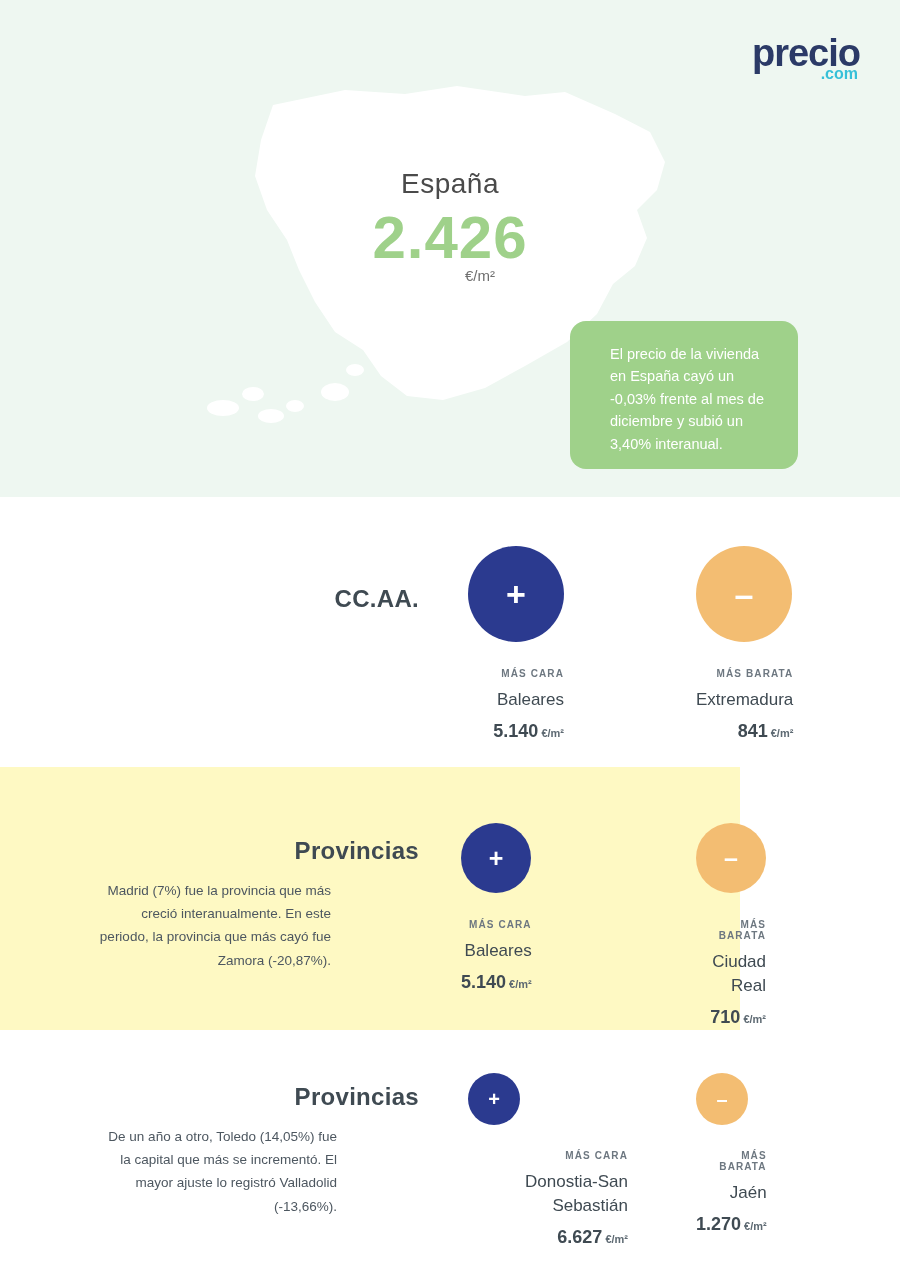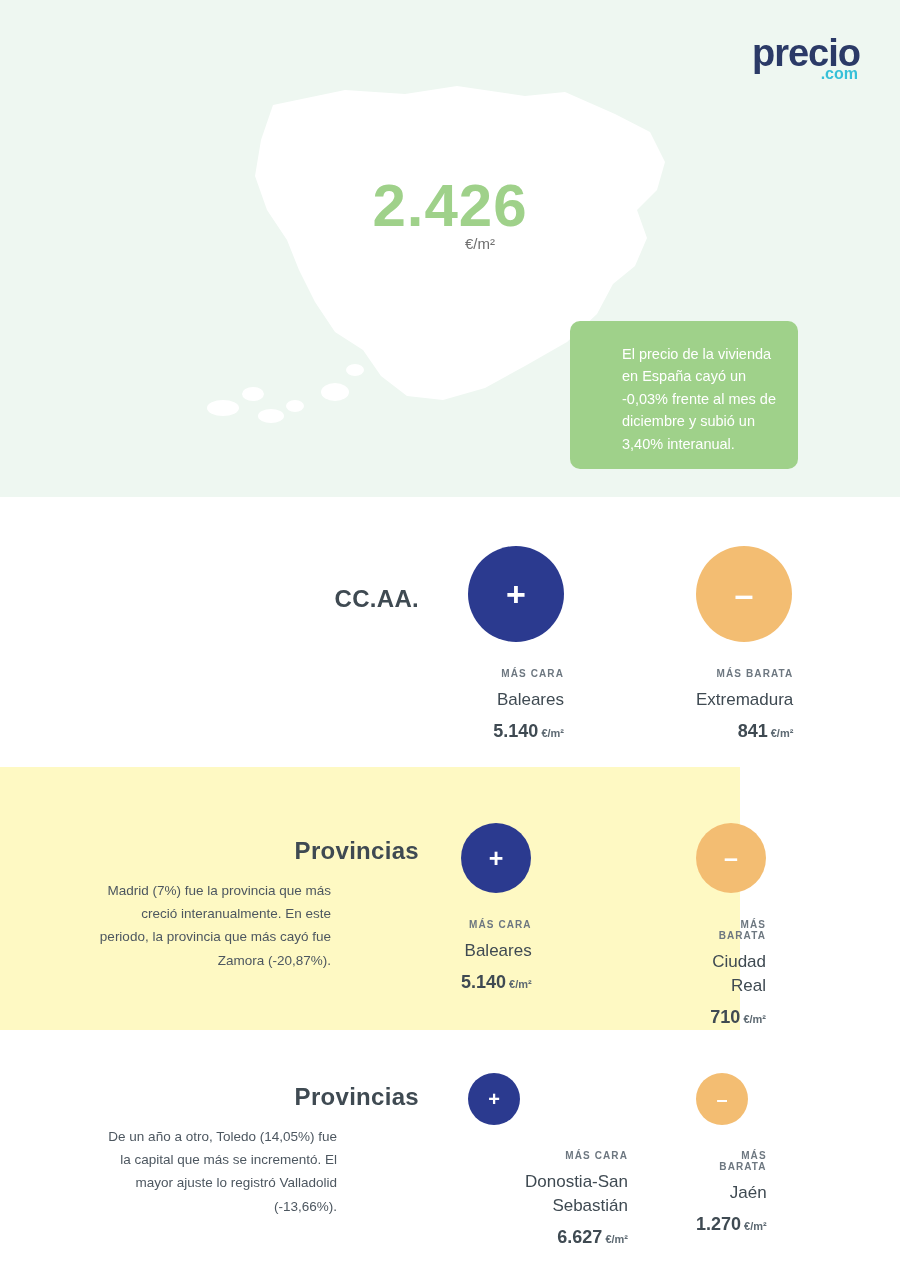--- a/index.html
+++ b/index.html
@@ -84,22 +84,22 @@
     padding-left: 60px;
   }
 
   .callout {
     position: absolute;
     left: 570px;
     top: 321px;
     width: 228px;
     height: 148px;
     background: #9fd18a;
-    border-radius: 10px;
-    padding: 22px 22px 0 52px;
+    border-radius: 16px;
+    padding: 22px 22px 0 40px;
   }
   .callout p {
     color: #ffffff;
     font-size: 14.5px;
     line-height: 1.55;
   }
 
   
   .section {
     position: relative;
@@ -196,20 +196,21 @@
         <ellipse fill="#ffffff" cx="28" cy="338" rx="16" ry="8"></ellipse>
         <ellipse fill="#ffffff" cx="58" cy="324" rx="11" ry="7"></ellipse>
         <ellipse fill="#ffffff" cx="76" cy="346" rx="13" ry="7"></ellipse>
         <ellipse fill="#ffffff" cx="100" cy="336" rx="9" ry="6"></ellipse>
         <ellipse fill="#ffffff" cx="140" cy="322" rx="14" ry="9"></ellipse>
         <ellipse fill="#ffffff" cx="160" cy="300" rx="9" ry="6"></ellipse>
       </svg>
     </div>
 
     <div class="hero-center">
+      <div class="country">España</div>
       <div class="bignum">2.426</div>
       <div class="unit">€/m²</div>
     </div>
 
     <div class="callout">
       <p>El precio de la vivienda en España cayó un -0,03% frente al mes de diciembre y subió un 3,40% interanual.</p>
     </div>
   </div>
 
   <div class="section plain" style="height:270px;">

